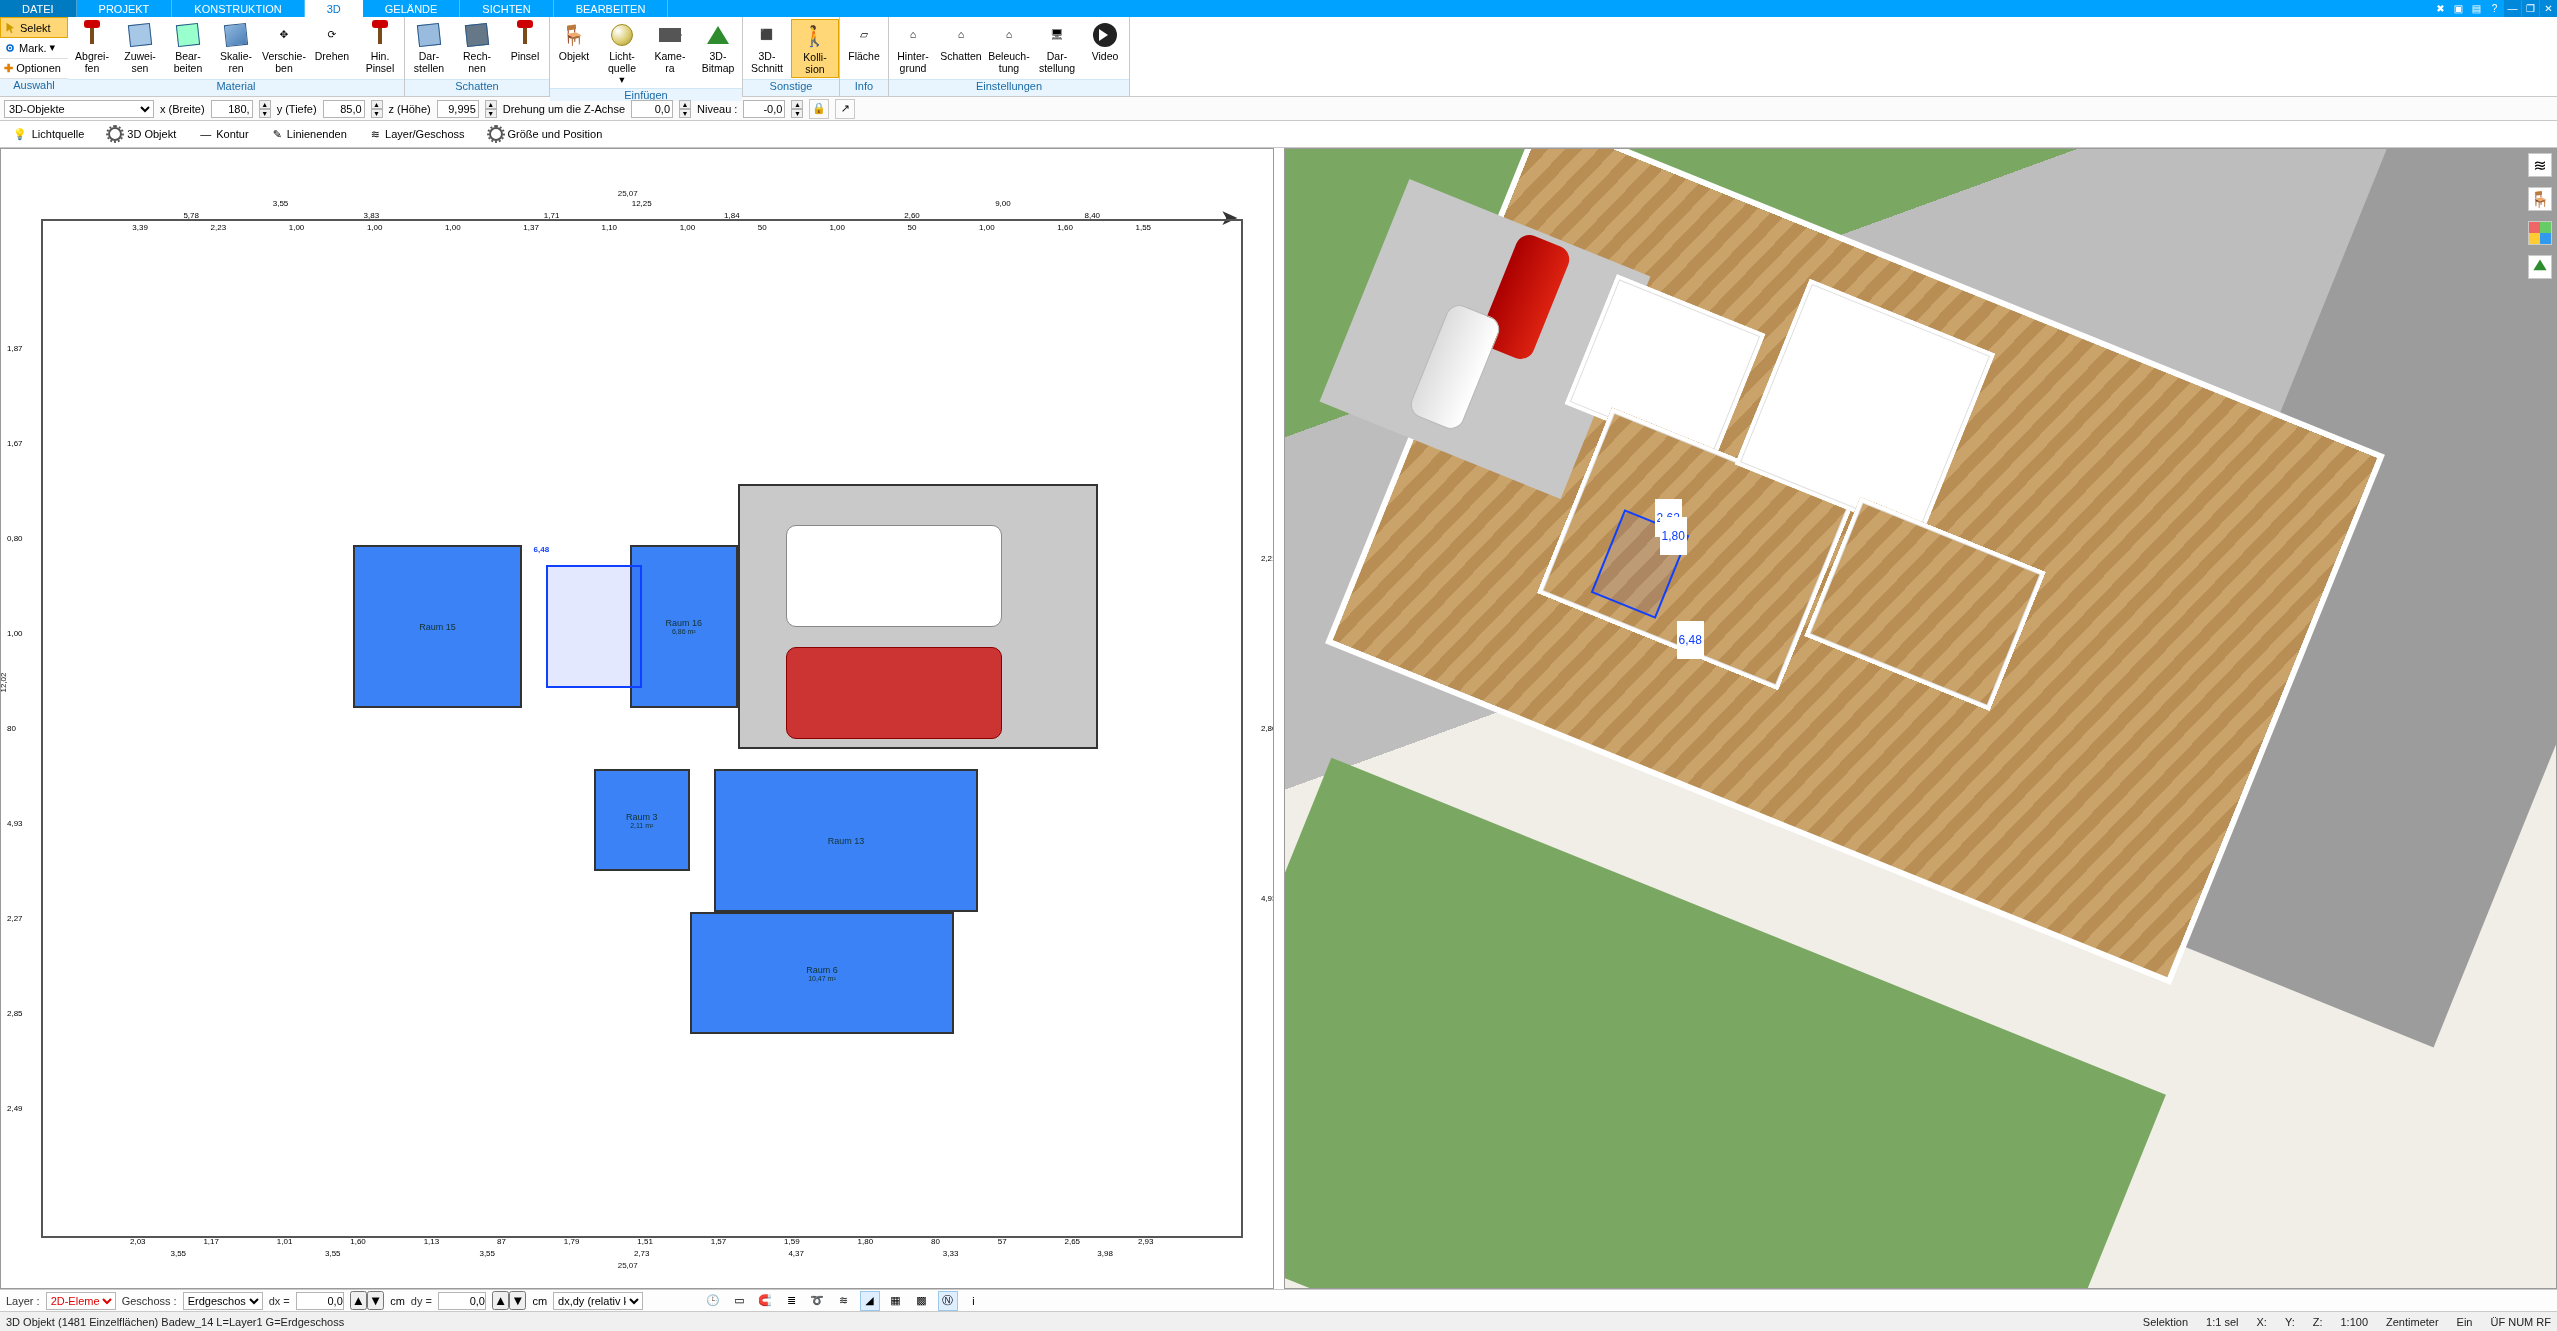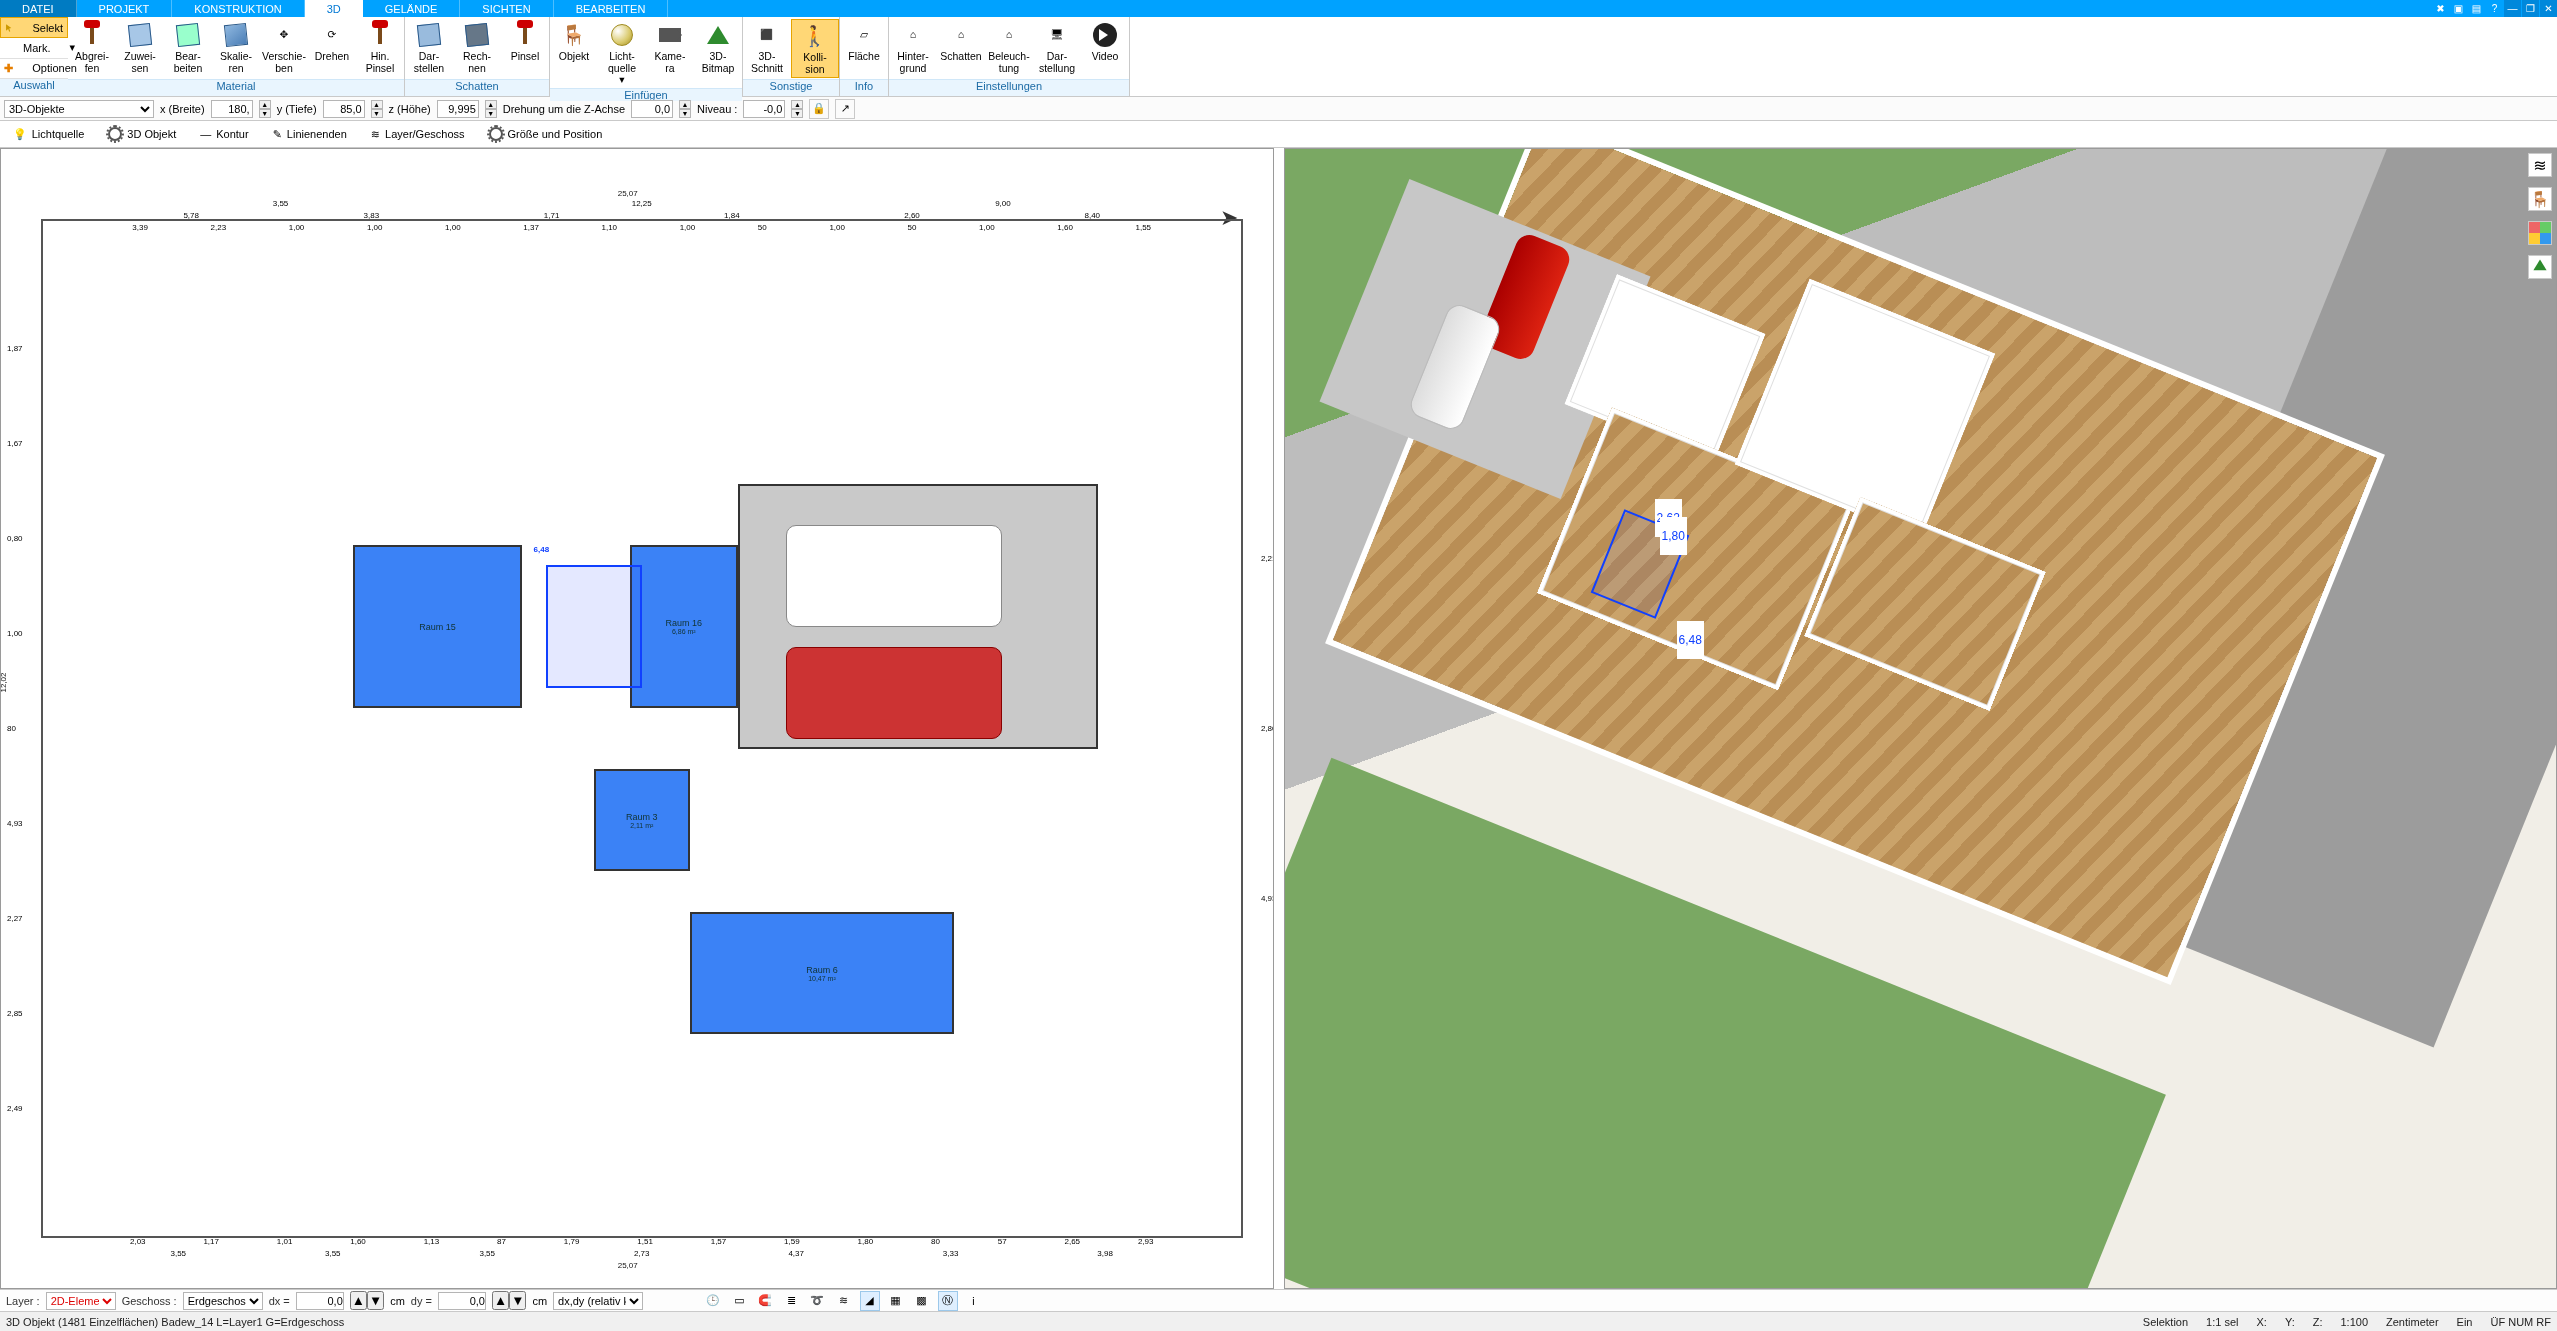--- a/index.html
+++ b/index.html
@@ -10,21 +10,21 @@
 .menu-bar .tab { padding: 1px 22px; cursor: pointer; border-right: 1px solid rgba(255,255,255,.3); display:flex; align-items:center; }
 .menu-bar .tab.file { background:#007bc2; }
 .menu-bar .tab.active { background:#fff; color:#0078d4; border-right:none; }
 .menu-bar .spacer { flex:1; }
 .menu-bar .win-btn { width:17px; height:17px; display:flex; align-items:center; justify-content:center; font-size:10px; background:#0088db; margin-left:1px; cursor:pointer; }
 .menu-bar .win-btn.hlp { background:#00a2ff; }
 
 
 .ribbon { display:flex; height:80px; background:#fff; border-bottom:1px solid #c9c9c9; }
 .ribbon-left { width:68px; display:flex; flex-direction:column; font-size:11px; }
-.ribbon-left .lbtn { flex:1; display:flex; align-items:center; gap:19px; padding:0 4px; border-bottom:1px solid #e0e0e0; cursor:pointer; }
+.ribbon-left .lbtn { flex:1; display:flex; align-items:center; gap:3px; padding:0 4px; border-bottom:1px solid #e0e0e0; cursor:pointer; }
 .ribbon-left .lbtn.sel { background:#ffd776; border:1px solid #e6a400; }
 .ribbon-left .lbtn svg { width:12px; height:12px; }
 
 .ribbon-group { display:flex; flex-direction:column; border-right:1px solid #c9c9c9; }
 .ribbon-group .items { flex:1; display:flex; align-items:flex-start; padding-top:2px; }
 .ribbon-group .title { height:17px; background:#e9f5fe; color:#1b6aa5; font-size:11px; text-align:center; border-top:1px solid #d0e7f8; }
 .ribbon-item { display:flex; flex-direction:column; align-items:center; justify-content:flex-start; width:48px; padding:2px 1px; cursor:pointer; font-size:10.5px; line-height:1.1; text-align:center; }
 .ribbon-item.active { background:#ffd776; border:1px solid #e6a400; }
 .ribbon-item .ico { width:28px; height:28px; margin-bottom:2px; display:flex; align-items:center; justify-content:center; }
 .ribbon-item .lbl span { display:block; }
@@ -487,20 +487,23 @@
               <span>Raum 16</span>
               <span style="font-size:7px">6,86 m²</span>
             </div>
             <div class="rm gar" style="left: 58%; top: 26%; width: 30%; height: 26%;">
               <span>Raum 1</span>
               <span style="font-size:7px">49,31 m²</span>
             </div>
             <div class="rm" style="left: 46%; top: 54%; width: 8%; height: 10%;">
               <span>Raum 3</span>
               <span style="font-size:7px">2,11 m²</span>
+            </div>
+            <div class="rm" style="left: 56%; top: 54%; width: 22%; height: 14%;">
+              <span>Raum 13</span>
             </div>
             <div class="rm" style="left: 54%; top: 68%; width: 22%; height: 12%;">
               <span>Raum 6</span>
               <span style="font-size:7px">10,47 m²</span>
             </div>
           </div>
 
         <div class="car2d" style="left:62%;top:30%;width:18%;height:10%;background:#fff;border:1px solid #888"></div>
         <div class="car2d" style="left:62%;top:42%;width:18%;height:9%;background:#c33;border:1px solid #800"></div>
 

